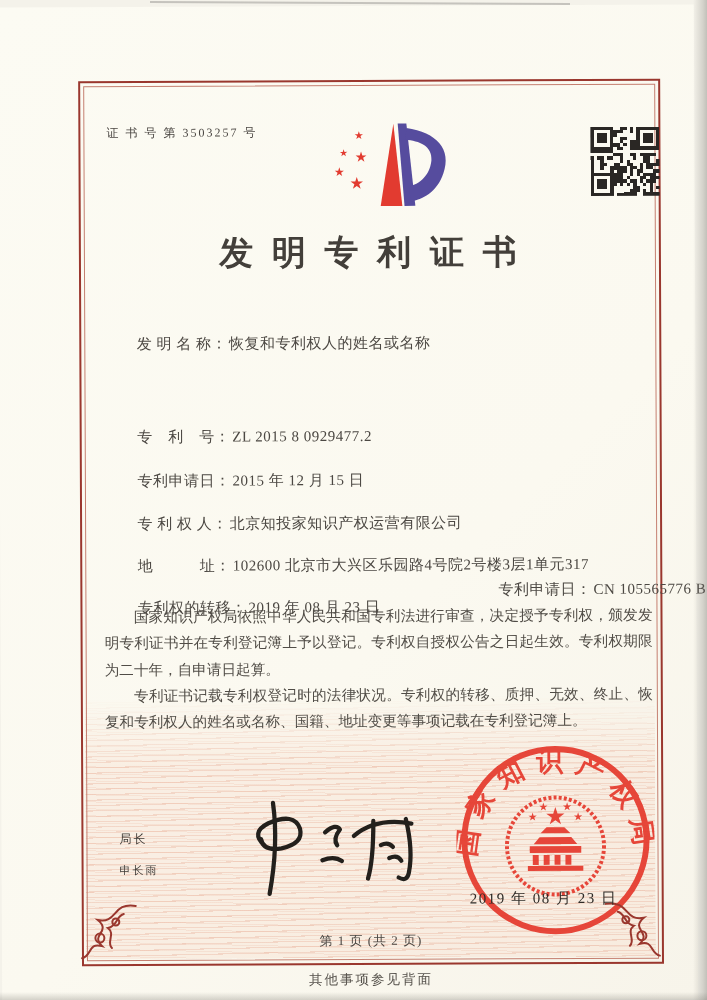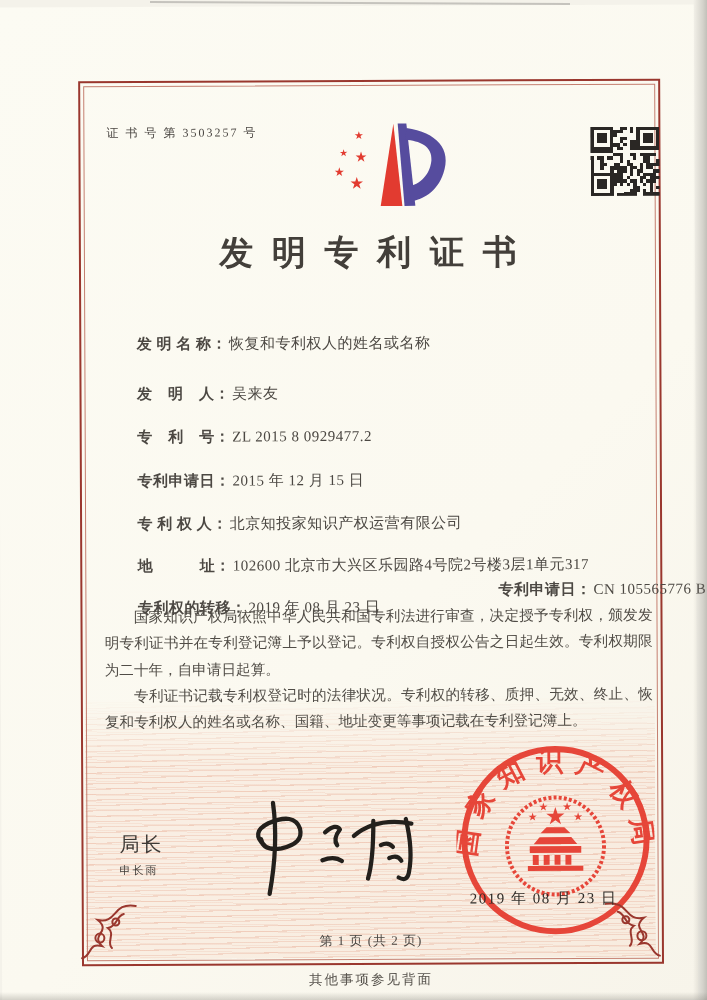--- a/index.html
+++ b/index.html
@@ -29,29 +29,29 @@
             mask:linear-gradient(180deg,transparent 0,#000 70px);}
 
   .cert-no{position:absolute;left:108px;top:118px;font-size:12px;color:#4a4642;letter-spacing:2px;white-space:pre;}
   #logo{position:absolute;left:330px;top:104px;width:130px;height:110px;}
   #qr{position:absolute;left:592px;top:122px;width:69px;height:69px;}
 
   .title{position:absolute;left:80px;top:224px;width:578px;text-align:center;
     font-size:34px;font-weight:600;color:#433f3a;letter-spacing:.55em;text-indent:.55em;}
 
   .row{position:absolute;left:112px;font-size:15px;color:#4c4843;white-space:pre;letter-spacing:.5px;}
-  .row .lbl{margin-right:2px;font-weight:bold;}
+  .row .lbl{margin-right:2px;}
   .row .val{letter-spacing:.5px;}
   .row2{position:absolute;left:386px;top:0;}
 
   .paras{position:absolute;left:104px;top:597px;width:548px;font-size:14.6px;
     color:#504c46;line-height:1.8;text-align:justify;}
   .paras p{margin:0;text-indent:2em;}
 
-  .signer-title{position:absolute;left:118px;top:824px;font-size:20px;color:#3e3a36;letter-spacing:2px;}
+  .signer-title{position:absolute;left:118px;top:824px;font-size:12px;color:#3e3a36;letter-spacing:2px;}
   .signer-name{position:absolute;left:118px;top:856px;font-size:11px;color:#3e3a36;letter-spacing:2px;}
   #signature{position:absolute;left:228px;top:788px;width:195px;height:108px;}
 
   #seal{position:absolute;left:455px;top:736px;width:198px;height:198px;opacity:.92;}
   .seal-date{position:absolute;left:468px;top:884px;font-size:15px;color:#2f2c28;letter-spacing:1.5px;white-space:pre;z-index:5;}
 
   .page-no{position:absolute;left:80px;top:926px;width:578px;text-align:center;font-size:13px;color:#4a4642;letter-spacing:1px;white-space:pre;}
   .back-note{position:absolute;left:80px;top:965px;width:578px;text-align:center;font-size:13.5px;color:#55514b;letter-spacing:2px;}
 
   .flourish{position:absolute;width:62px;height:62px;}
@@ -325,23 +325,20 @@
         <rect x="18" y="20" width="1" height="1" fill="#2a2724"></rect>
         <rect x="19" y="20" width="1" height="1" fill="#2a2724"></rect>
         <rect x="20" y="20" width="1" height="1" fill="#2a2724"></rect>
       </svg>
 
     <div class="title">发明专利证书</div>
 
     <div class="row" style="top:311px">
       <span class="lbl">发 明 名 称：</span><span class="val">恢复和专利权人的姓名或名称</span>
     </div>
-    <div class="row" style="top:361px">
-      <span class="lbl">发　明　人：</span><span class="val">吴来友</span>
-    </div>
     <div class="row" style="top:404px">
       <span class="lbl">专　利　号：</span><span class="val">ZL 2015 8 0929477.2</span>
     </div>
     <div class="row" style="top:448px">
       <span class="lbl">专利申请日：</span><span class="val">2015 年 12 月 15 日</span>
     </div>
     <div class="row" style="top:491px">
       <span class="lbl">专 利 权 人：</span><span class="val">北京知投家知识产权运营有限公司</span>
     </div>
     <div class="row" style="top:533px">

